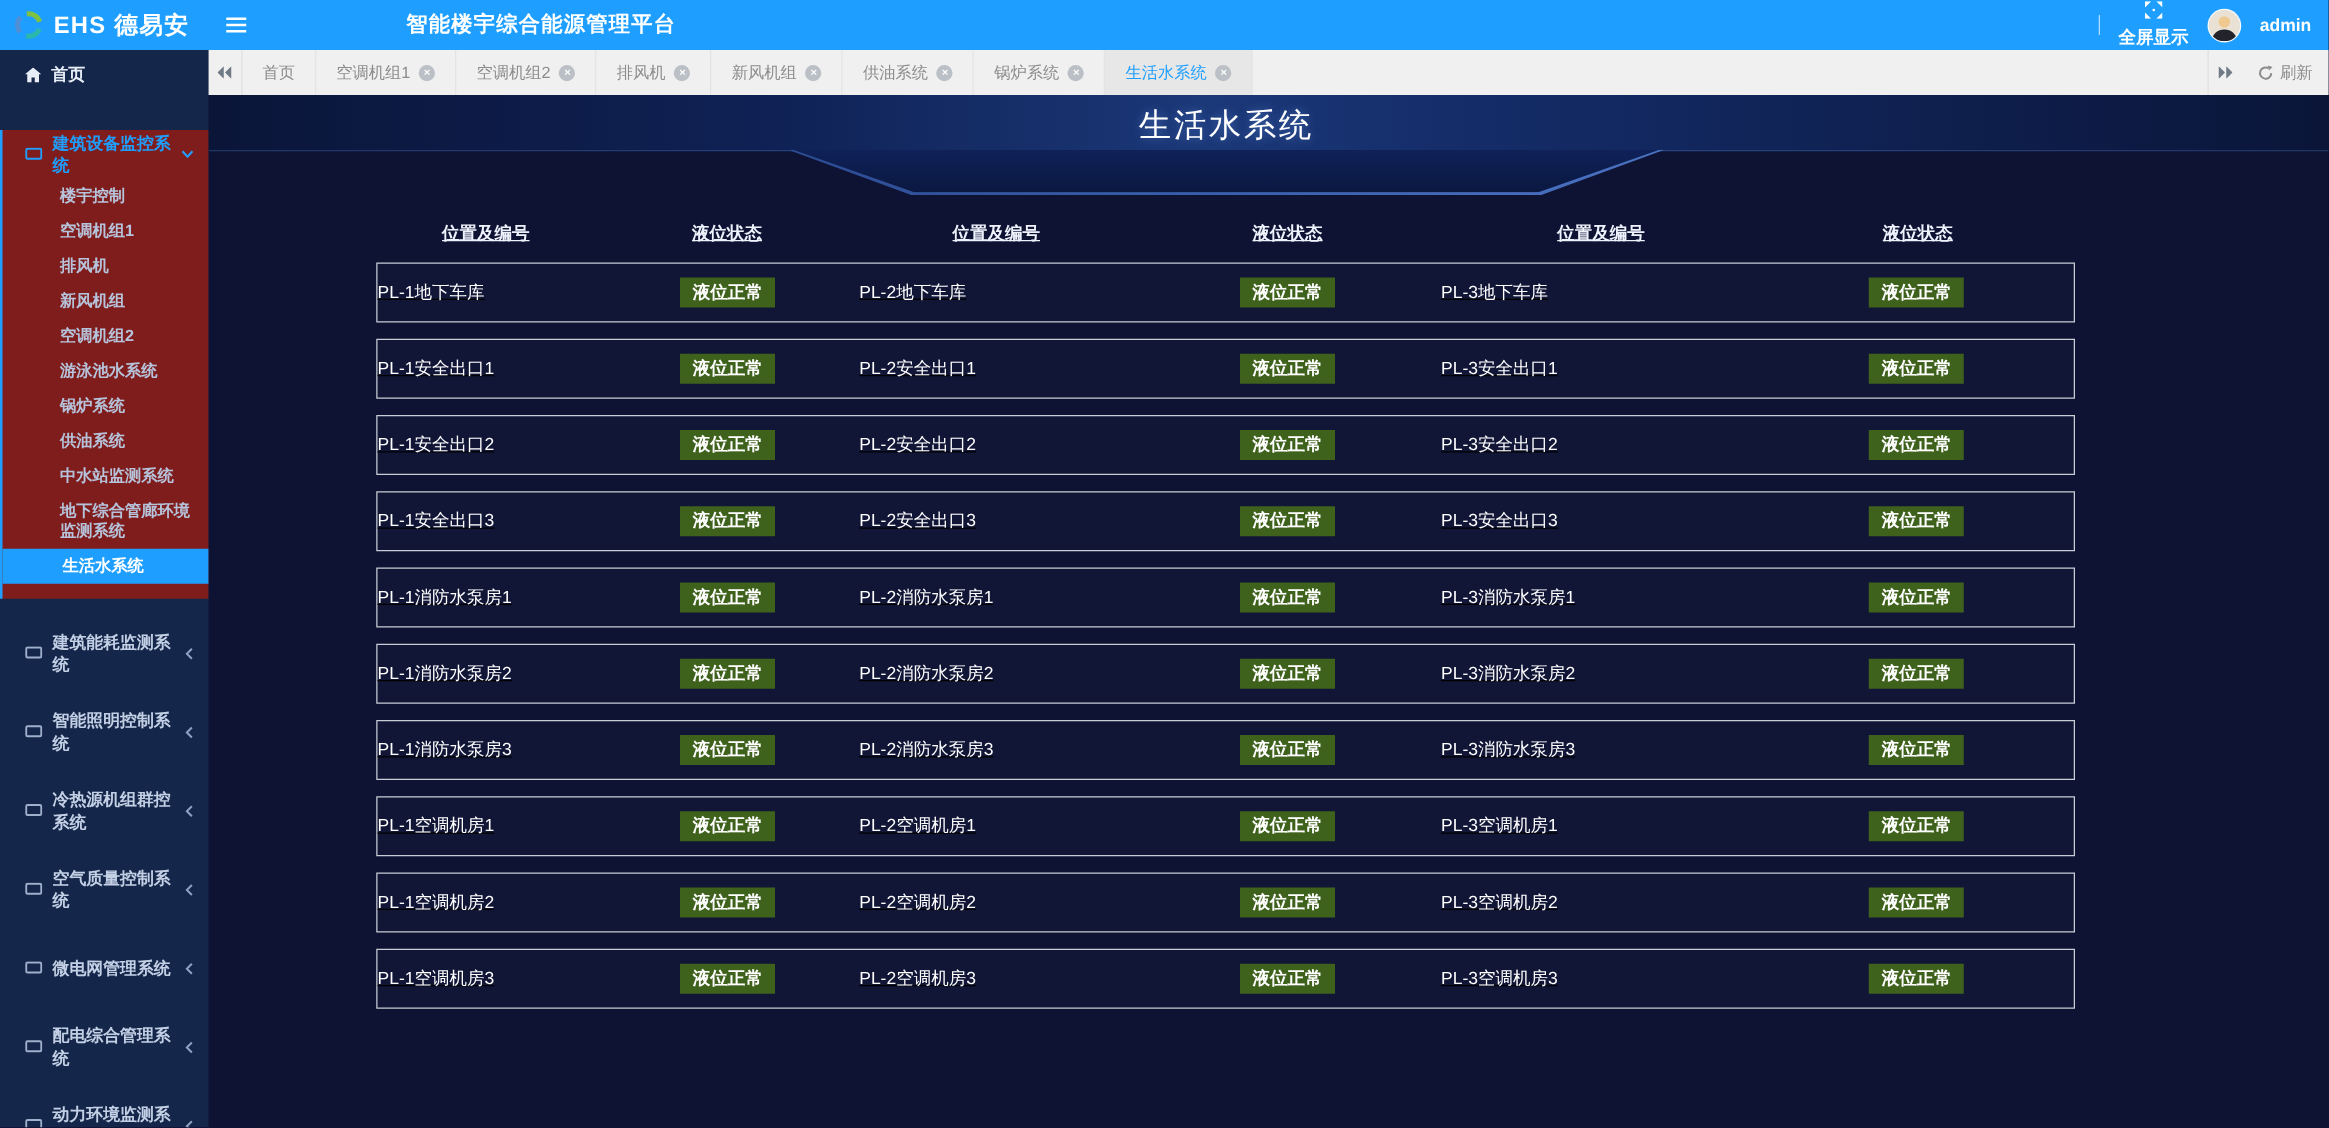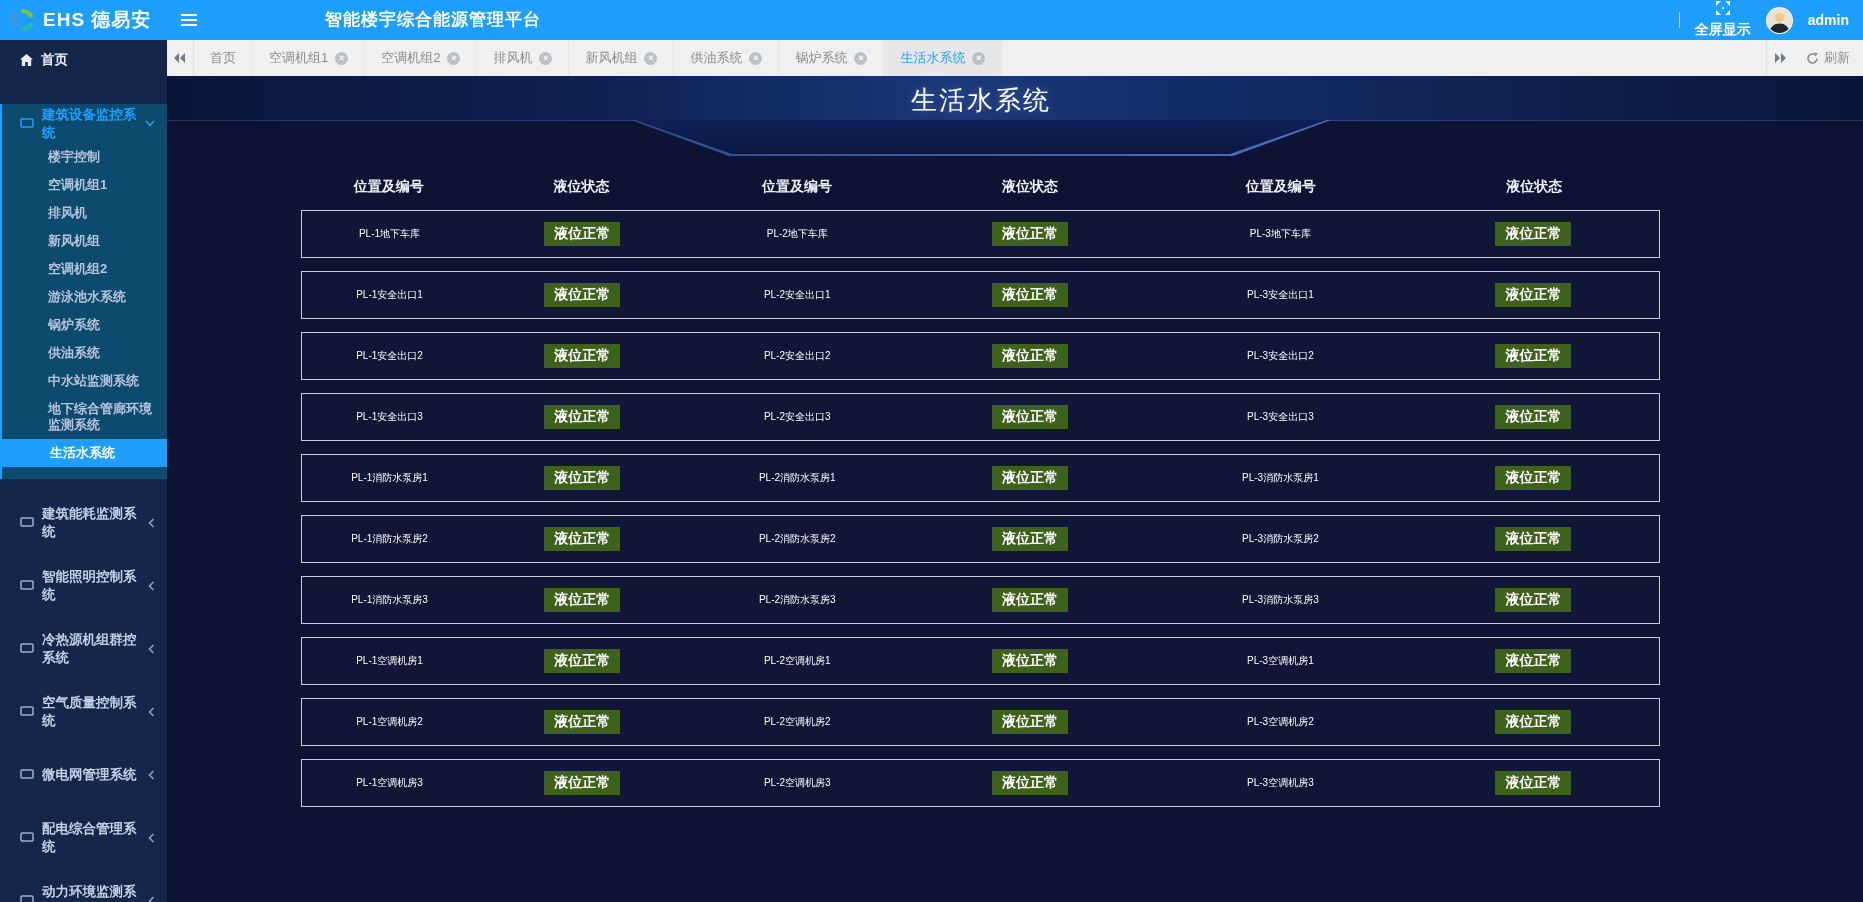--- a/index.html
+++ b/index.html
@@ -22,21 +22,21 @@
   
   .layout { display:flex; height:862px; }
 
   
   .sidebar { width:167px; min-width:167px; background:#14264A; color:#C3CFE4; overflow:hidden; }
   .side-home { height:36px; line-height:36px; padding-left:20px; font-size:13.5px; font-weight:bold; color:#E8EEF8;
     display:flex; align-items:center; gap:8px; margin-top:2px; cursor:pointer; }
   .group { font-size:13.5px; }
   .group-parent { height:39px; display:flex; align-items:center; gap:8px; padding:0 12px 0 20px; font-weight:bold; cursor:pointer; }
   .group-parent .chev { margin-left:auto; display:flex; color:#8FA2C4; }
-  .group.expanded { border-left:2px solid #1E9FFF; background:#0c4a6e; }
+  .group.expanded { border-left:2px solid #1E9FFF; background:#7f1d1d; }
   .group.expanded .group-parent { color:#1E9FFF; padding-left:18px; }
   .group.expanded .group-parent .chev { color:#1E9FFF; }
   .device-group-wrap { margin-top:26px; }
   .submenu { padding-bottom:12px; }
   .submenu .item { padding:6px 4px 6px 46px; line-height:16px; font-weight:bold; font-size:13px; color:#B6C3DA; cursor:pointer; }
   .submenu .item.active { background:#1E9FFF; color:#fff; padding-left:48px; }
   .collapsed-groups { margin-top:16px; }
   .collapsed-groups .group { margin-bottom:0;margin-top:24px; }
   .collapsed-groups .group-parent { height:39px; color:#C3CFE4; }
 
@@ -63,25 +63,25 @@
   .banner-trap { position:absolute; left:464px; top:44px; width:700px; height:36px;
     background:linear-gradient(100deg,#2C4C94,#4A72C2); clip-path:polygon(0 0,100% 0,86% 100%,14% 100%); }
   .banner-trap-inner { position:absolute; left:4px; right:4px; top:0; bottom:2px;
     background:linear-gradient(180deg,#0F2158,#0A1840); clip-path:polygon(0 0,100% 0,86% 100%,14% 100%); }
   .banner-title { position:absolute; left:814px; top:7px; transform:translateX(-50%);
     color:#fff; font-size:26px; font-weight:500; letter-spacing:2px; white-space:nowrap;
     text-shadow:0 0 8px rgba(120,170,255,.45); }
 
   
   .wtable { margin:16px 0 0 134px; width:1359px; }
-  .grid6 { display:grid; grid-template-columns:12.9% 15.5% 16.2% 18.1% 18.8% 18.5%; align-items:center; }
+  .grid6 { display:grid; grid-template-columns:12.9% 15.5% 16.2% 18.1% 18.8% 18.5%; align-items:center;text-decoration:underline; }
   .thead { height:30px; margin-bottom:8px; color:#EDF2FC; font-size:14px; font-weight:bold; }
   .thead span { text-align:center; }
   .trow { height:48px; border:1px solid #C8CDD6; background:rgba(255,255,255,.015); margin-bottom:13px; }
-  .loc { text-align:center; color:#FFFFFF; font-size:10px; }
+  .loc { text-align:left; color:#FFFFFF; font-size:14px; }
   .stat-wrap { text-align:center; }
   .badge { display:inline-block; background:#3E611C; color:#fff; font-size:14px; font-weight:bold; padding:3px 10px; }
 
   svg { display:block; }
 </style>
 </head>
 <body>
 
 <div class="app-header">
   <div class="logo-box">

